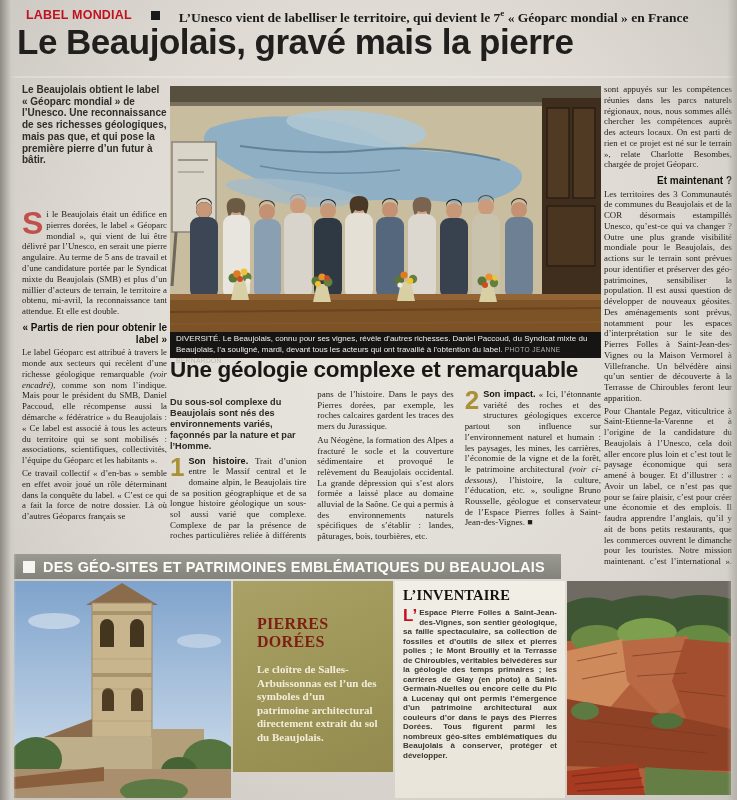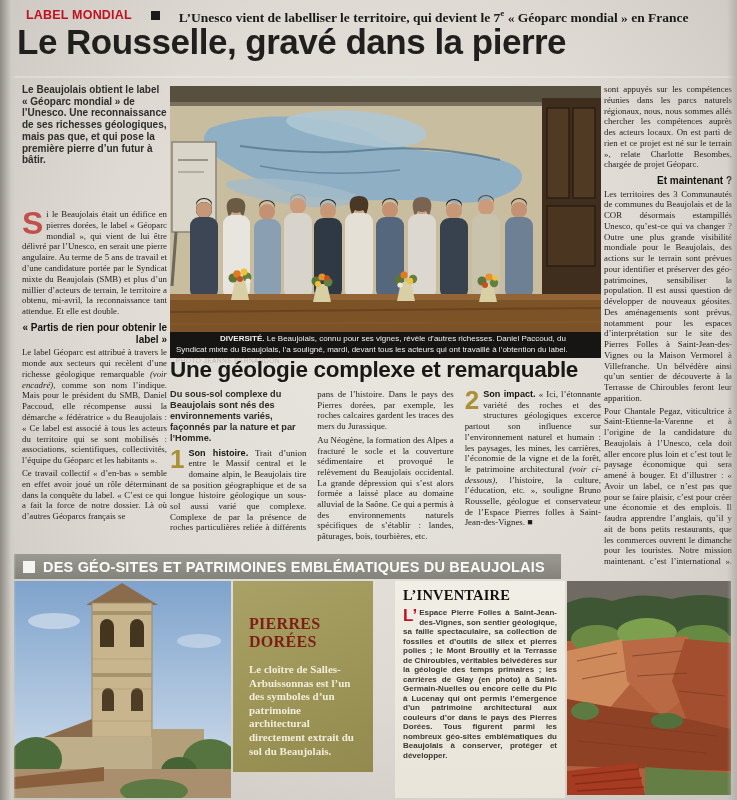--- a/index.html
+++ b/index.html
@@ -36,50 +36,50 @@
              font:400 8.8px/10.8px "Liberation Serif",serif;text-align:justify;color:#201e1a;}
   .dropcap{float:left;font:700 32px/27px "Liberation Sans",sans-serif;color:#c0504a;margin:1px 3px 0 0;}
   .subhead{font:700 10px/11.6px "Liberation Sans",sans-serif;color:#15130f;text-align:right;margin:5px 0 2px;}
   .bodytext{margin:0 0 2px 0;}
   .bodytext .ital{font-style:italic;}
 
   
   .main-photo{left:170px;top:86px;width:431px;height:246px;overflow:hidden;background:#c9bda0;}
   .photo-caption{left:170px;top:332px;width:431px;height:26px;background:#161513;color:#f0efec;
                  font:400 8px/10.8px "Liberation Sans",sans-serif;padding:2px 6px;box-sizing:border-box;}
-  .photo-caption b{font-weight:700;margin-left:44px;}
+  .photo-caption b{font-weight:400;}
   .caption-credit{color:#b8b4ad;font-size:6.6px;letter-spacing:.4px;}
 
   
   .geo-heading{left:170px;top:356px;width:440px;font:700 22.5px/27px "Liberation Sans",sans-serif;
                color:#191815;letter-spacing:-.3px;}
   .geo-cols{left:170px;top:389px;width:431px;height:160px;overflow:hidden;
             column-count:3;column-gap:11px;
             font:400 8.9px/10.7px "Liberation Serif",serif;text-align:justify;color:#201e1a;}
-  .geo-intro{font:700 9.2px/10.9px "Liberation Sans",sans-serif;color:#2b2a26;text-align:left;margin:0 0 4px 0;}
+  .geo-intro{font:700 9.2px/10.9px "Liberation Sans",sans-serif;color:#2b2a26;text-align:left;margin:8px 0 4px 0;}
   .geo-num{float:left;font:700 26px/22px "Liberation Sans",sans-serif;color:#ab9135;margin:0 4px 0 0;}
   .geo-title{font:700 9.1px "Liberation Sans",sans-serif;color:#15130f;}
   .geo-p{margin:0 0 3px 0;}
   .geo-p .ital{font-style:italic;}
 
   
   .right-col{left:604px;top:84px;width:128px;height:480px;overflow:hidden;
              font:400 8.8px/10.75px "Liberation Serif",serif;text-align:justify;color:#201e1a;}
 
   
   .band{left:14px;top:554px;width:547px;height:25px;
         background:linear-gradient(#9a9a93,#83837c);display:flex;align-items:center;gap:8px;
         padding:0 9px;box-sizing:border-box;}
   .band-square{width:12px;height:12px;background:#f4f4f0;flex:0 0 auto;}
   .band-text{font:700 14.5px/16px "Liberation Sans",sans-serif;color:#fcfcf9;letter-spacing:.2px;white-space:nowrap;}
 
   
   .church-photo{left:14px;top:581px;width:217px;height:217px;overflow:hidden;}
-  .olive-box{left:233px;top:581px;width:140px;height:191px;box-sizing:border-box;
-             background:linear-gradient(155deg,#aaa166 0%,#9c9356 60%,#928a4e 100%);padding:34px 14px 0 16px;}
+  .olive-box{left:233px;top:581px;width:160px;height:191px;box-sizing:border-box;
+             background:linear-gradient(155deg,#aaa166 0%,#9c9356 60%,#928a4e 100%);padding:34px 14px 0 24px;}
   .pd-title{font:700 16px/18px "Liberation Serif",serif;color:#7d1e15;letter-spacing:.3px;margin:0 0 12px 0;}
   .pd-text{font:700 11px/13.6px "Liberation Serif",serif;color:#f2edda;margin:0;}
   .inv-box{left:395px;top:581px;width:170px;height:217px;box-sizing:border-box;
            background:linear-gradient(#f1eee6,#e8e4d9);padding:6px 8px 12px 8px;}
   .inv-title{font:700 14.5px/17px "Liberation Serif",serif;color:#14120e;margin:0 0 4px 0;letter-spacing:.2px;}
   .inv-drop{float:left;font:700 17px/13px "Liberation Sans",sans-serif;color:#c3101f;margin:1px 2px 0 0;}
   .inv-text{font:700 8px/9.5px "Liberation Sans",sans-serif;color:#3b3832;text-align:justify;margin:0;}
   .quarry-photo{left:567px;top:581px;width:164px;height:214px;overflow:hidden;}
   svg{display:block;}
 </style>
@@ -87,21 +87,21 @@
 <body>
 
 <div class="page">
 
   <div class="abs kicker">
     <span class="kicker-label">LABEL MONDIAL</span>
     <span class="kicker-square"></span>
     <span class="kicker-text"><span>L’Unesco vient de labelliser le territoire, qui devient le 7</span><sup>e</sup><span> « Géoparc mondial » en France</span></span>
   </div>
 
-  <div class="abs headline">Le Rousselle, gravé dans la pierre</div>
+  <div class="abs headline">Le Beaujolais, gravé mais la pierre</div>
   <div class="crease" style="top:76px;"></div>
 
   <div class="abs standfirst">Le Beaujolais obtient le label « Géoparc mondial » de l’Unesco. Une reconnaissance de ses richesses géologiques, mais pas que, et qui pose la première pierre d’un futur à bâtir.</div>
 
 
   <div class="abs left-body">
     <p class="bodytext"><span class="dropcap">S</span><span>i le Beaujolais était un édifice en pierres dorées, le label « Géoparc mondial », qui vient de lui être délivré par l’Unesco, en serait une pierre angulaire. Au terme de 5 ans de travail et d’une candidature portée par le Syndicat mixte du Beaujolais (SMB) et plus d’un millier d’acteurs de terrain, le territoire a obtenu, mi-avril, la reconnaissance tant attendue. Et elle est double.</span></p>
     <div class="subhead">« Partis de rien pour obtenir le label »</div>
     <p class="bodytext"><span>Le label Géoparc est attribué à travers le monde aux secteurs qui recèlent d’une richesse géologique remarquable </span><span class="ital">(voir encadré)</span><span>, comme son nom l’indique. Mais pour le président du SMB, Daniel Paccoud, elle récompense aussi la démarche « fédératrice » du Beaujolais : « Ce label est associé à tous les acteurs du territoire qui se sont mobilisés : associations, scientifiques, collectivités, l’équipe du Géoparc et les habitants ».</span></p>
     <p class="bodytext">Ce travail collectif « d’en-bas » semble en effet avoir joué un rôle déterminant dans la conquête du label. « C’est ce qui a fait la force de notre dossier. Là où d’autres Géoparcs français se</p>

